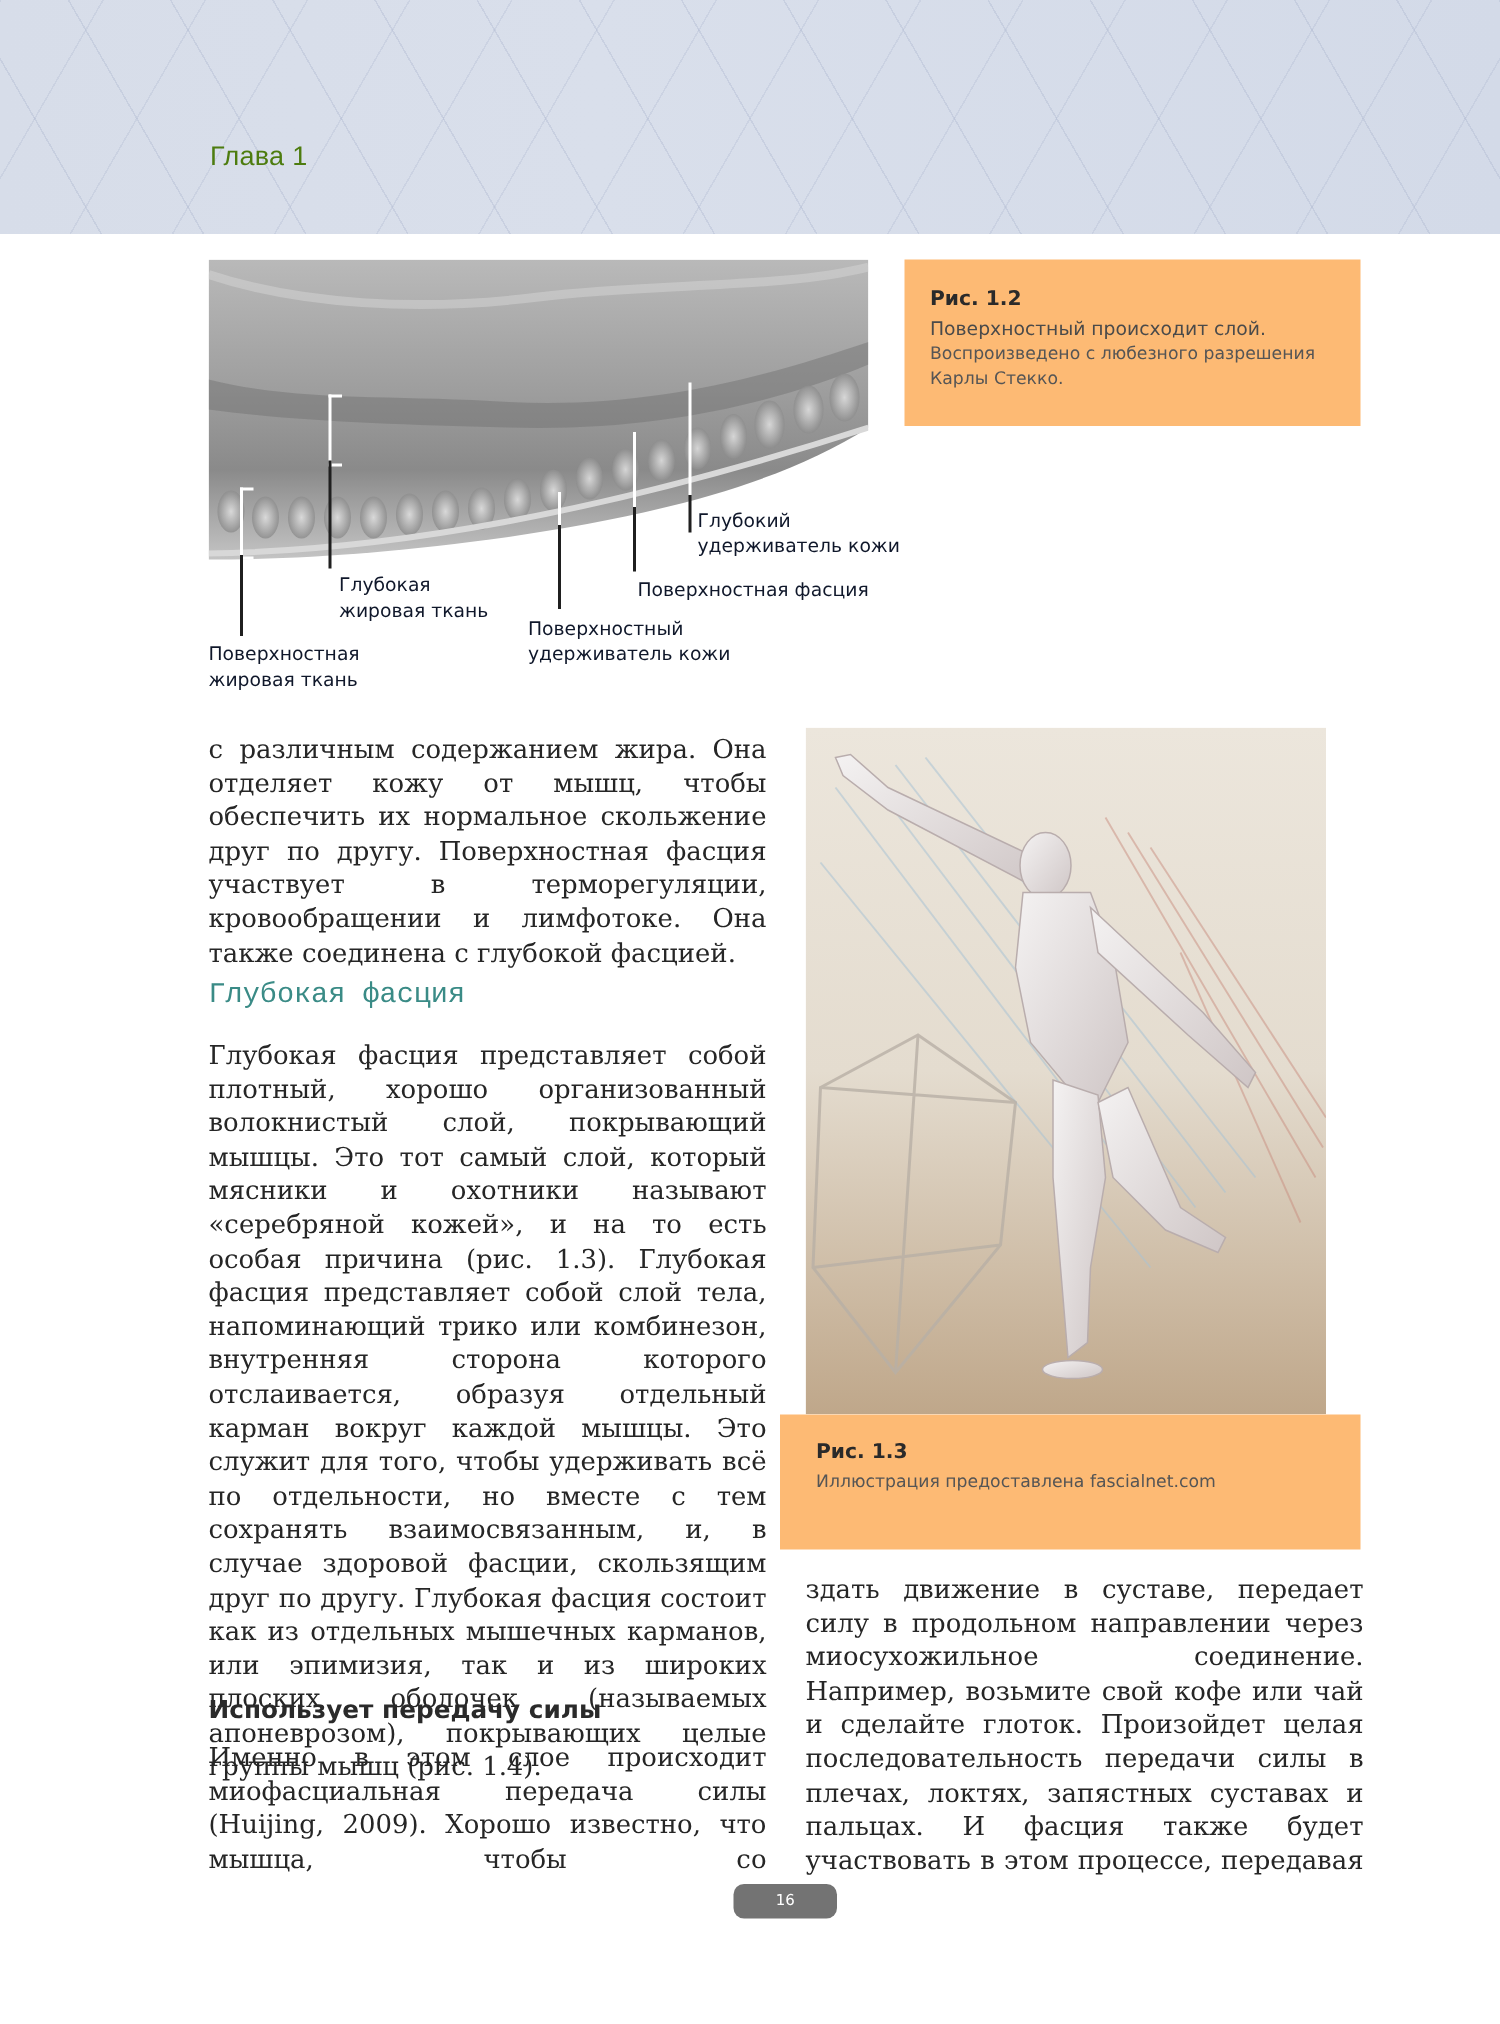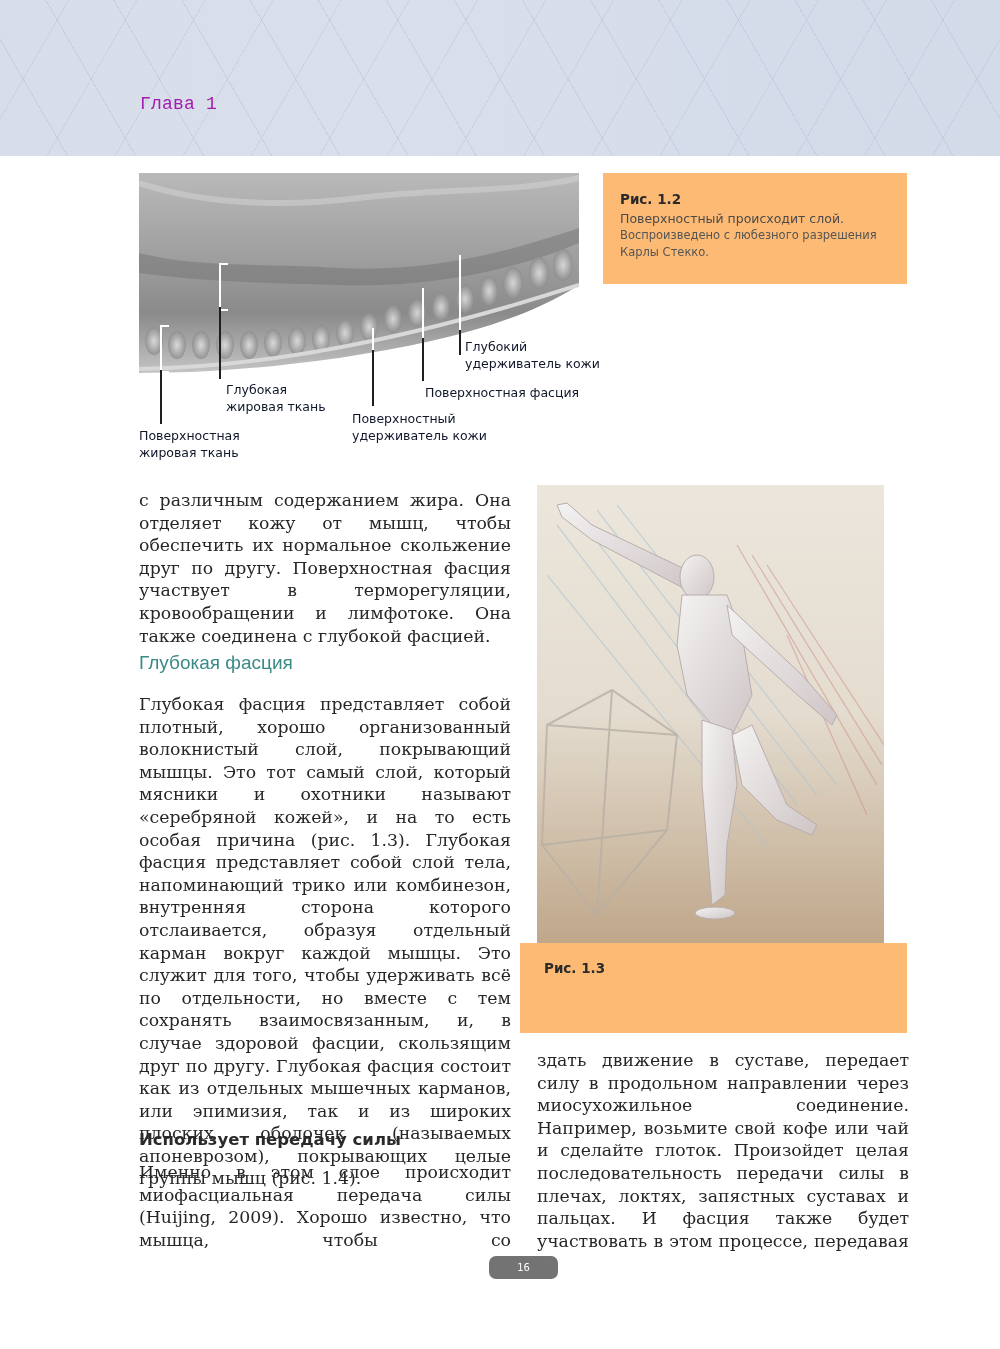--- a/index.html
+++ b/index.html
@@ -11,21 +11,21 @@
   }
   .header-band {
     position: absolute; left: 0; top: 0; width: 1000px; height: 156px;
     background:
       repeating-linear-gradient(60deg, rgba(255,255,255,0) 0 58px, rgba(170,180,205,0.35) 58px 59px),
       repeating-linear-gradient(-60deg, rgba(255,255,255,0) 0 58px, rgba(170,180,205,0.28) 58px 59px),
       linear-gradient(90deg, #d7dde9 0%, #d9dfeb 40%, #d3dae8 100%);
   }
   .chapter-label {
     position: absolute; left: 140px; top: 94px;
-    font-family: Liberation Mono, monospace; font-size: 18px; color: #a21caf;
+    font-family: Liberation Sans, sans-serif; font-size: 18px; color: #4d7c0f;
     letter-spacing: 0.2px;
     text-align: right;
   }
   
   .fig12-img {
     position: absolute; left: 139px; top: 173px; width: 440px; height: 202px;
     overflow: hidden;
   }
   .fig12-img svg { display: block; }
   .fig12-labels { position: absolute; left: 0; top: 0; width: 1000px; height: 470px; pointer-events: none; }
@@ -49,21 +49,21 @@
   
   .fig13-img { position: absolute; left: 537px; top: 485px; width: 347px; height: 458px; overflow: hidden; }
   .fig13-img svg { display: block; }
   
   .text-col { position: absolute; font-size: 17.3px; line-height: 22.6px; text-align: justify; color: #262626; }
   .text-col p { margin: 0; hyphens: manual; }
   .col-left { left: 139px; width: 372px; }
   .col-right { left: 537px; width: 372px; }
   .section-heading {
     position: absolute; left: 139px; top: 652px;
-    font-family: Liberation Sans, sans-serif; font-size: 19px; color: #3a8b86;
+    font-family: Liberation Mono, monospace; font-size: 19px; color: #3a8b86;
   }
   .subheading {
     position: absolute; left: 139px; top: 1130px;
     font-family: "DejaVu Sans", sans-serif; font-size: 16.5px; font-weight: bold; color: #2a2a2a;
   }
   .page-number {
     position: absolute; left: 489px; top: 1256px; width: 69px; height: 23px;
     background: #737373; border-radius: 7px; color: #fff;
     font-family: "DejaVu Sans", sans-serif; font-size: 10px; text-align: center; line-height: 23px;
   }
@@ -193,20 +193,21 @@
       <path d="M190,120 L265,190 L300,230 L295,240 L255,205 L195,150 Z"></path>
       <path d="M165,235 L195,245 L200,300 L190,360 L188,410 L175,420 L170,360 L165,300 Z"></path>
       <path d="M195,250 L215,240 L250,320 L280,340 L275,350 L240,335 L205,300 Z"></path>
       <ellipse cx="178" cy="428" rx="20" ry="6"></ellipse>
     </g>
   </svg>
 </div>
 
 <div class="caption-box cap13">
   <div class="fig-num">Рис. 1.3</div>
+  <div class="fig-credit">Иллюстрация предоставлена fascialnet.com</div>
 </div>
 
 <div class="text-col col-left" style="top:489px;">
   <p>с различным содержанием жира. Она отде­ляет кожу от мышц, чтобы обеспечить их нормальное скольжение друг по другу. По­верхностная фасция участвует в терморе­гуляции, кровообращении и лимфотоке. Она также соединена с глубокой фасцией.</p>
 </div>
 
 <div class="section-heading">Глубокая фасция</div>
 
 <div class="text-col col-left" style="top:693px;">
   <p>Глубокая фасция представляет собой плот­ный, хорошо организованный волокни­стый слой, покрывающий мышцы. Это тот самый слой, который мясники и охотники называют «серебряной кожей», и на то есть особая причина (рис. 1.3). Глубокая фасция представляет собой слой тела, напомина­ющий трико или комбинезон, внутренняя сторона которого отслаивается, образуя отдельный карман вокруг каждой мышцы. Это служит для того, чтобы удерживать всё по отдельности, но вместе с тем сохранять взаимосвязанным, и, в случае здоровой фасции, скользящим друг по другу. Глу­бокая фасция состоит как из отдельных мышечных карманов, или эпимизия, так и из широких плоских оболочек (называ­емых апоневрозом), покрывающих целые группы мышц (рис. 1.4).</p>

